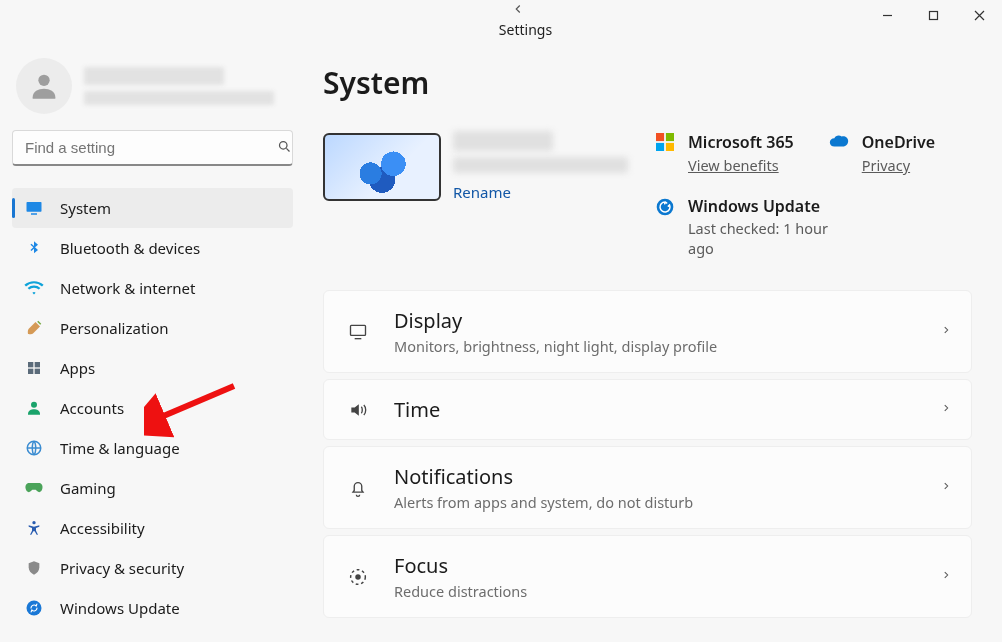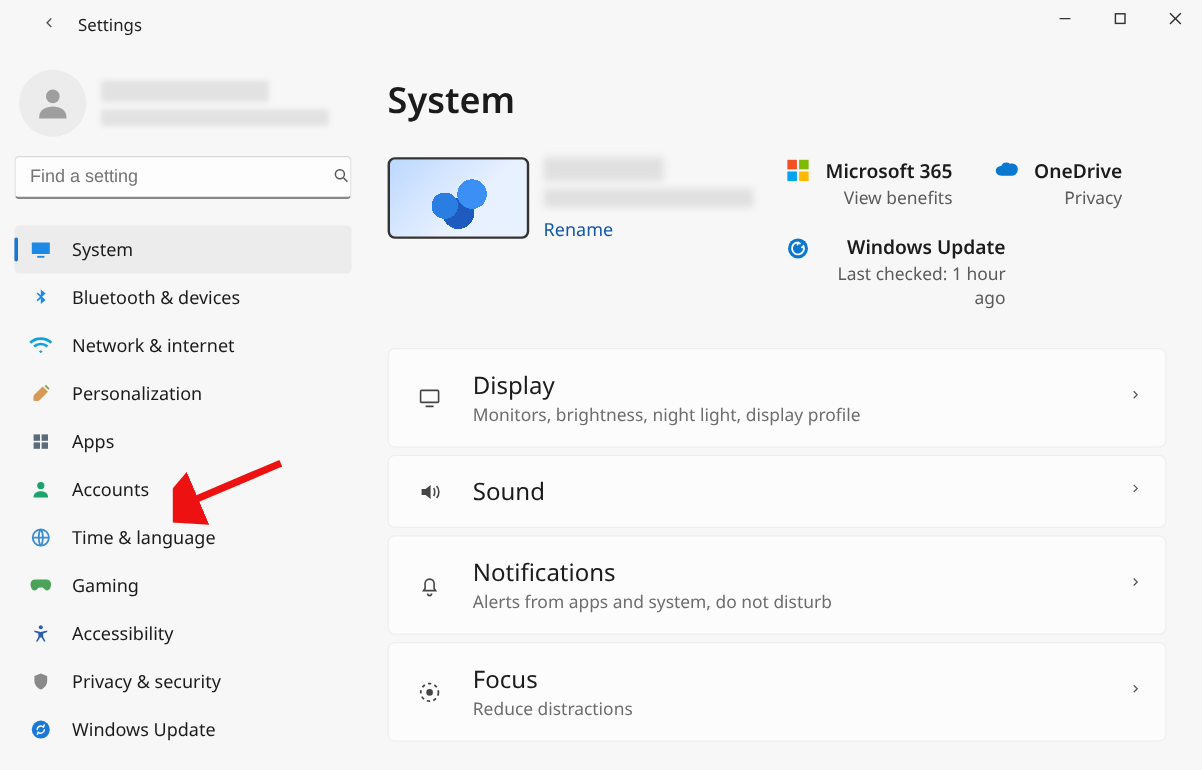--- a/index.html
+++ b/index.html
@@ -9,20 +9,21 @@
     background: #f7f7f7;
     color: #1b1b1b;
     overflow: hidden;
     position: relative;
   }
   .titlebar {
     height: 42px;
     display: flex;
     align-items: center;
     padding-left: 33px;
+    flex-direction: column;
   }
   .titlebar .back { width: 16px; text-align:center; color:#4a4a4a; font-size:15px; cursor:pointer; }
   .titlebar .title { margin-left: 16px; font-size: 14px; color:#222; }
   .winctrls { position:absolute; top:0; right:0; display:flex; }
   .winctl { width:46px; height:30px; display:flex; align-items:center; justify-content:center; font-size:11px; color:#333; cursor:pointer;}
   .layout { display:flex; }
   .sidebar { width: 305px; padding: 10px 12px 12px 12px; }
   .account-row { display:flex; align-items:center; gap:12px; margin: 6px 0 16px 4px; }
   .avatar {
     width:56px; height:56px; border-radius:50%;
@@ -57,39 +58,39 @@
   }
   .navitem.selected { background:#ececec; }
   .navitem.selected::before {
     content:""; position:absolute; left:0; top:10px; bottom:10px;
     width:3px; background:#1976d2; border-radius:2px;
   }
   .navicon { width:20px; height:20px; display:flex; align-items:center; justify-content:center; }
   .content { flex:1; padding: 20px 30px 14px 18px; }
   h1.page-title { font-size:30px; font-weight:600; margin-bottom: 28px; }
   .inforow { display:flex; gap:26px; align-items:flex-start; margin-bottom: 32px; }
-  .device { display:flex; gap:12px; align-items:flex-start; }
+  .device { display:flex; gap:12px; align-items:center; }
   .device-thumb {
     width:118px; height:68px; border-radius:6px; border:2px solid #333;
     background: radial-gradient(circle at 40% 60%, #2a7de1 0%, #2a7de1 14%, transparent 14%),
                 radial-gradient(circle at 60% 45%, #3b8ff5 0%, #3b8ff5 16%, transparent 16%),
                 radial-gradient(circle at 50% 70%, #1f5bbf 0%, #1f5bbf 18%, transparent 18%),
                 linear-gradient(135deg,#bcd8ff 0%, #e8f1ff 60%);
   }
   .device-text { display:flex; flex-direction:column; gap:6px; }
   .dblur { background:#e0e0e0; border-radius:2px; filter:blur(3px); }
   .dblur.a { width:100px; height:20px; }
   .dblur.b { width:175px; height:16px; }
   .rename { color:#1257a6; font-size:15px; cursor:pointer; margin-top:3px;}
-  .tiles { display:grid; grid-template-columns: 1fr 1fr; column-gap:34px; row-gap:20px;text-align:right; }
+  .tiles { display:grid; grid-template-columns: 1fr 1fr; column-gap:34px; row-gap:20px; }
   .tile { display:flex; gap:12px; align-items:flex-start; }
   .tile .ticon { width:22px; padding-top:2px; display:flex; justify-content:center; }
   .tile .tlabel { font-size:16px; font-weight:600; color:#1b1b1b; }
   .tile .tsub { font-size:14.5px; color:#5b5b5b; margin-top:2px; line-height:1.35; max-width:150px;}
-  .tile .tlink { font-size:14.5px; color:#5b5b5b; margin-top:2px; }
+  .tile .tlink { font-size:14.5px; color:#5b5b5b; margin-top:2px;text-decoration:underline; }
   .rows { display:flex; flex-direction:column; gap:6px; }
   .row {
     display:flex; align-items:center; gap:22px;
     background:#fcfcfc; border:1px solid #eee; border-radius:6px;
     padding: 16px 20px 16px 20px; cursor:pointer;
   }
   .row .ricon { width:28px; display:flex; justify-content:center; color:#444; }
   .row .rtext { flex:1; }
   .row .rtitle { font-size:20px; color:#1b1b1b; }
   .row .rsub { font-size:14.5px; color:#6d6d6d; margin-top:2px; }
@@ -327,21 +328,21 @@
     </span>
         </div>
         <div class="row">
     <span class="ricon">
             <svg width="22" height="20" viewBox="0 0 24 24" fill="none" stroke="#444" stroke-width="1.6">
               <path d="M4 9v6h4l5 4V5L8 9H4z" fill="#444" stroke="none"></path>
               <path d="M16 8c1.5 1.5 1.5 6.5 0 8M19 6c3 3 3 9 0 12"></path>
             </svg>
           </span>
     <div class="rtext">
-      <div class="rtitle">Sound</div>
+      <div class="rtitle">Time</div>
     </div>
     <span class="chev">
       <svg width="10" height="14" viewBox="0 0 24 24" fill="none" stroke="#555" stroke-width="2.5">
               <path d="M9 5l7 7-7 7"></path>
             </svg>
     </span>
         </div>
         <div class="row">
     <span class="ricon">
             <svg width="20" height="22" viewBox="0 0 24 24" fill="none" stroke="#444" stroke-width="1.6">

